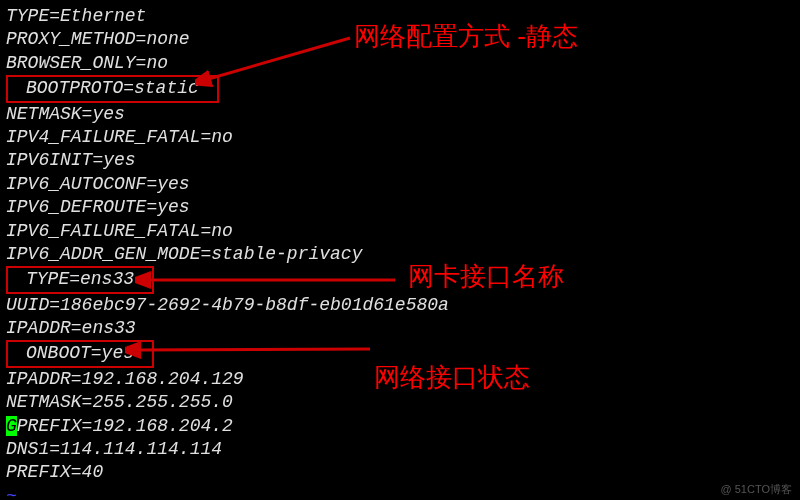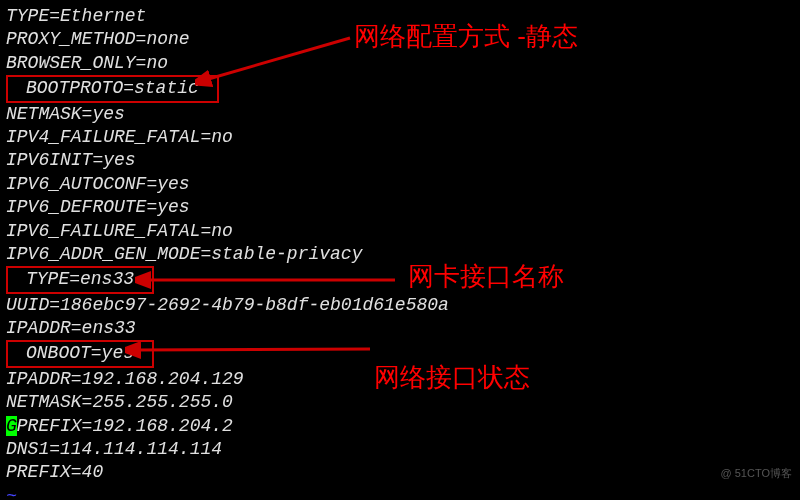--- a/index.html
+++ b/index.html
@@ -42,21 +42,21 @@
       font-family: "Microsoft YaHei", sans-serif;
       font-size: 26px;
       font-weight: 500;
     }
     .arrow {
       position: absolute;
     }
     .watermark {
       position: absolute;
       right: 8px;
-      bottom: 20px;
+      bottom: 4px;
       color: #555;
       font-size: 11px;
       font-family: sans-serif;
       margin-top: 18px;
     }
   </style>
 </head>
 <body>
 
 <div class="line">TYPE=Ethernet</div>

